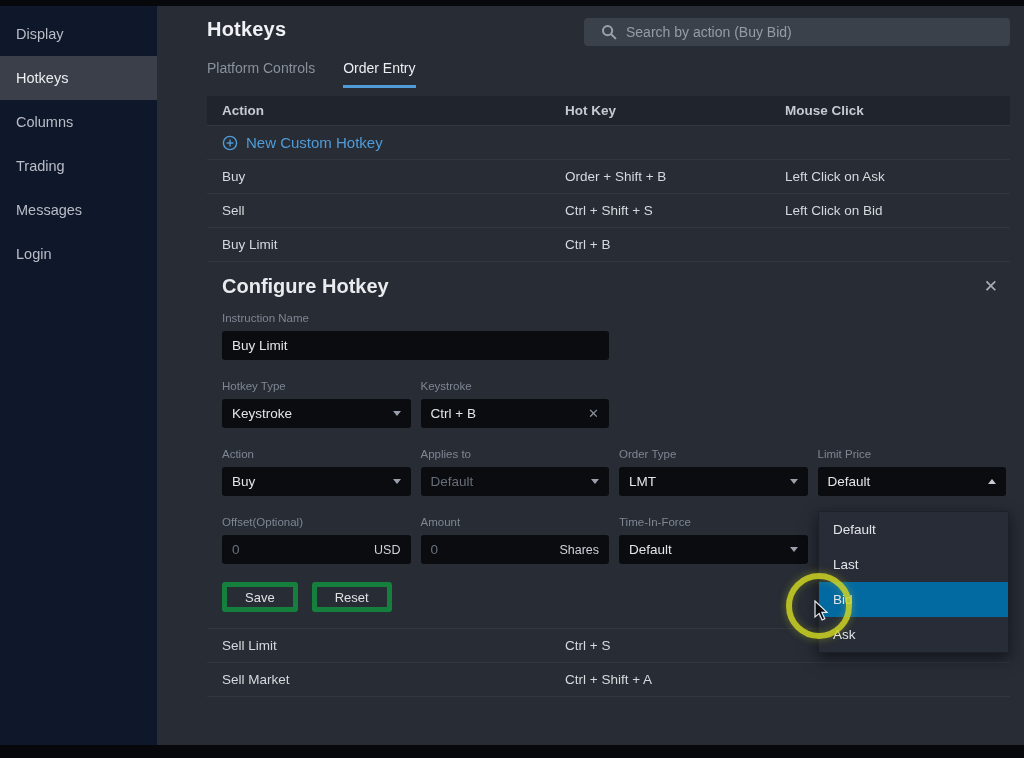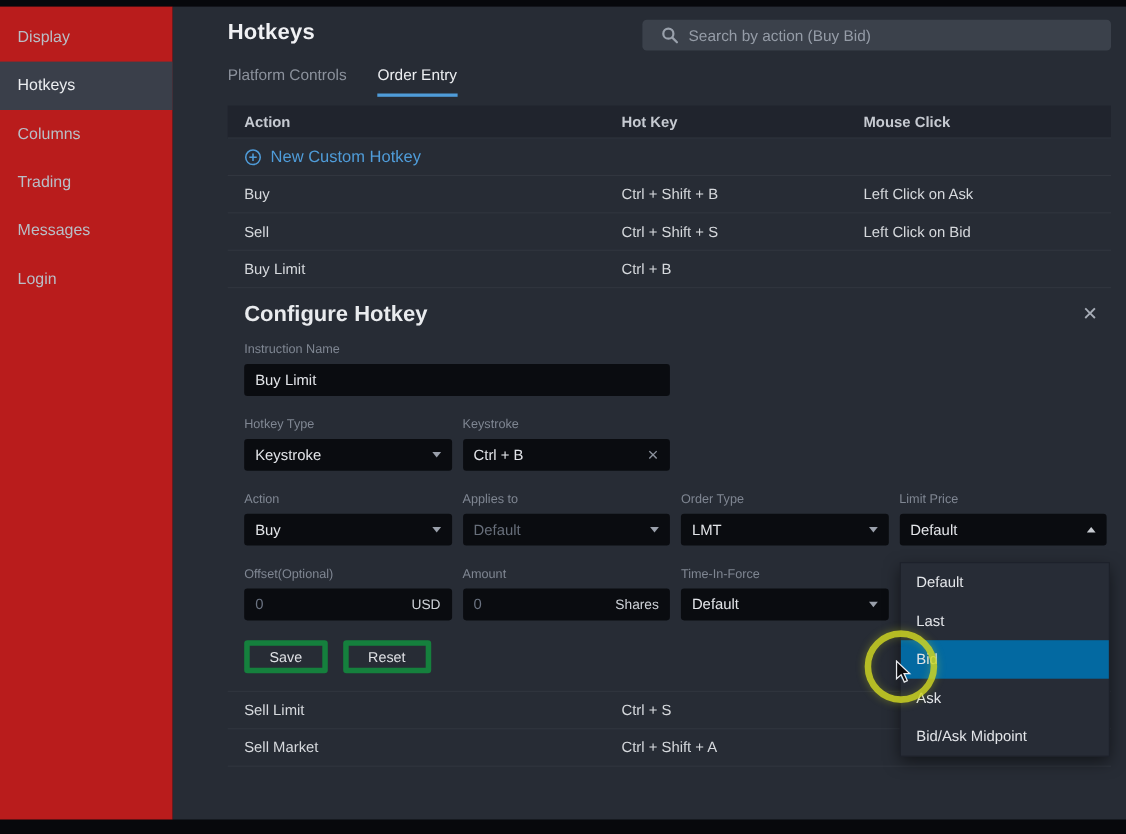--- a/index.html
+++ b/index.html
@@ -1,20 +1,20 @@
 <!DOCTYPE html>
 <html><head>
 <meta charset="utf-8">
 <style>
   * { margin:0; padding:0; box-sizing:border-box; }
   html,body { width:1024px; height:758px; background:#07080c; font-family:"Liberation Sans","DejaVu Sans",sans-serif; }
   .frame { position:relative; width:1024px; height:758px; background:#07080c; overflow:hidden; }
 
   
-  .sidebar { position:absolute; left:0; top:6px; bottom:13px; width:157px; background:#b91c1c; padding-top:6px; }
+  .sidebar { position:absolute; left:0; top:6px; bottom:13px; width:157px; background:#0f172a; padding-top:6px; }
   .side-item { height:44px; line-height:44px; padding-left:16px; font-size:14.5px; color:#b9bec6; cursor:pointer; }
   .side-item.active { background:#3a3f4a; color:#eceef1; }
 
   
   .main { position:absolute; left:157px; top:6px; right:0; bottom:13px; background:#272c35; }
   .main-inner { padding:12px 14px 0 50px; }
   .header-row { display:flex; justify-content:space-between; align-items:flex-start; height:32px; }
   .page-title { font-size:20px; font-weight:700; color:#f0f1f4; letter-spacing:.2px; }
   .search-box { display:flex; align-items:center; width:426px; height:28px; background:#3b414b; border-radius:4px; padding:0 17px; cursor:text; }
   .search-box svg { flex:0 0 auto; margin-right:9px; }
@@ -109,21 +109,21 @@
           <svg width="16" height="16" viewBox="0 0 16 16">
             <circle cx="8" cy="8" r="6.6" fill="none" stroke="#4f9cd9" stroke-width="1.4"></circle>
             <line x1="8" y1="4.6" x2="8" y2="11.4" stroke="#4f9cd9" stroke-width="1.4"></line>
             <line x1="4.6" y1="8" x2="11.4" y2="8" stroke="#4f9cd9" stroke-width="1.4"></line>
           </svg>
           <span class="lbl">New Custom Hotkey</span>
         </div>
 
         <div class="trow">
           <div class="c1">Buy</div>
-          <div>Ctrl + Shift + B</div>
+          <div>Order + Shift + B</div>
           <div>Left Click on Ask</div>
         </div>
         <div class="trow">
           <div class="c1">Sell</div>
           <div>Ctrl + Shift + S</div>
           <div>Left Click on Bid</div>
         </div>
         <div class="trow">
           <div class="c1">Buy Limit</div>
           <div>Ctrl + B</div>
@@ -235,21 +235,20 @@
 
       </div>
     </div>
   </div>
 
   <div class="menu">
     <div class="menu-opt">Default</div>
     <div class="menu-opt">Last</div>
     <div class="menu-opt hl">Bid</div>
     <div class="menu-opt">Ask</div>
-    <div class="menu-opt">Bid/Ask Midpoint</div>
   </div>
 
   <div class="ring"></div>
   <svg class="cursor" width="16" height="22" viewBox="0 0 16 22">
     <path d="M1,1 L1,17 L5.2,13.4 L8.1,20 L10.8,18.7 L7.9,12.4 L13,12.4 Z" fill="#0c0d10" stroke="#e8eaee" stroke-width="1.2"></path>
   </svg>
 
 </div>
 
 </body></html>

